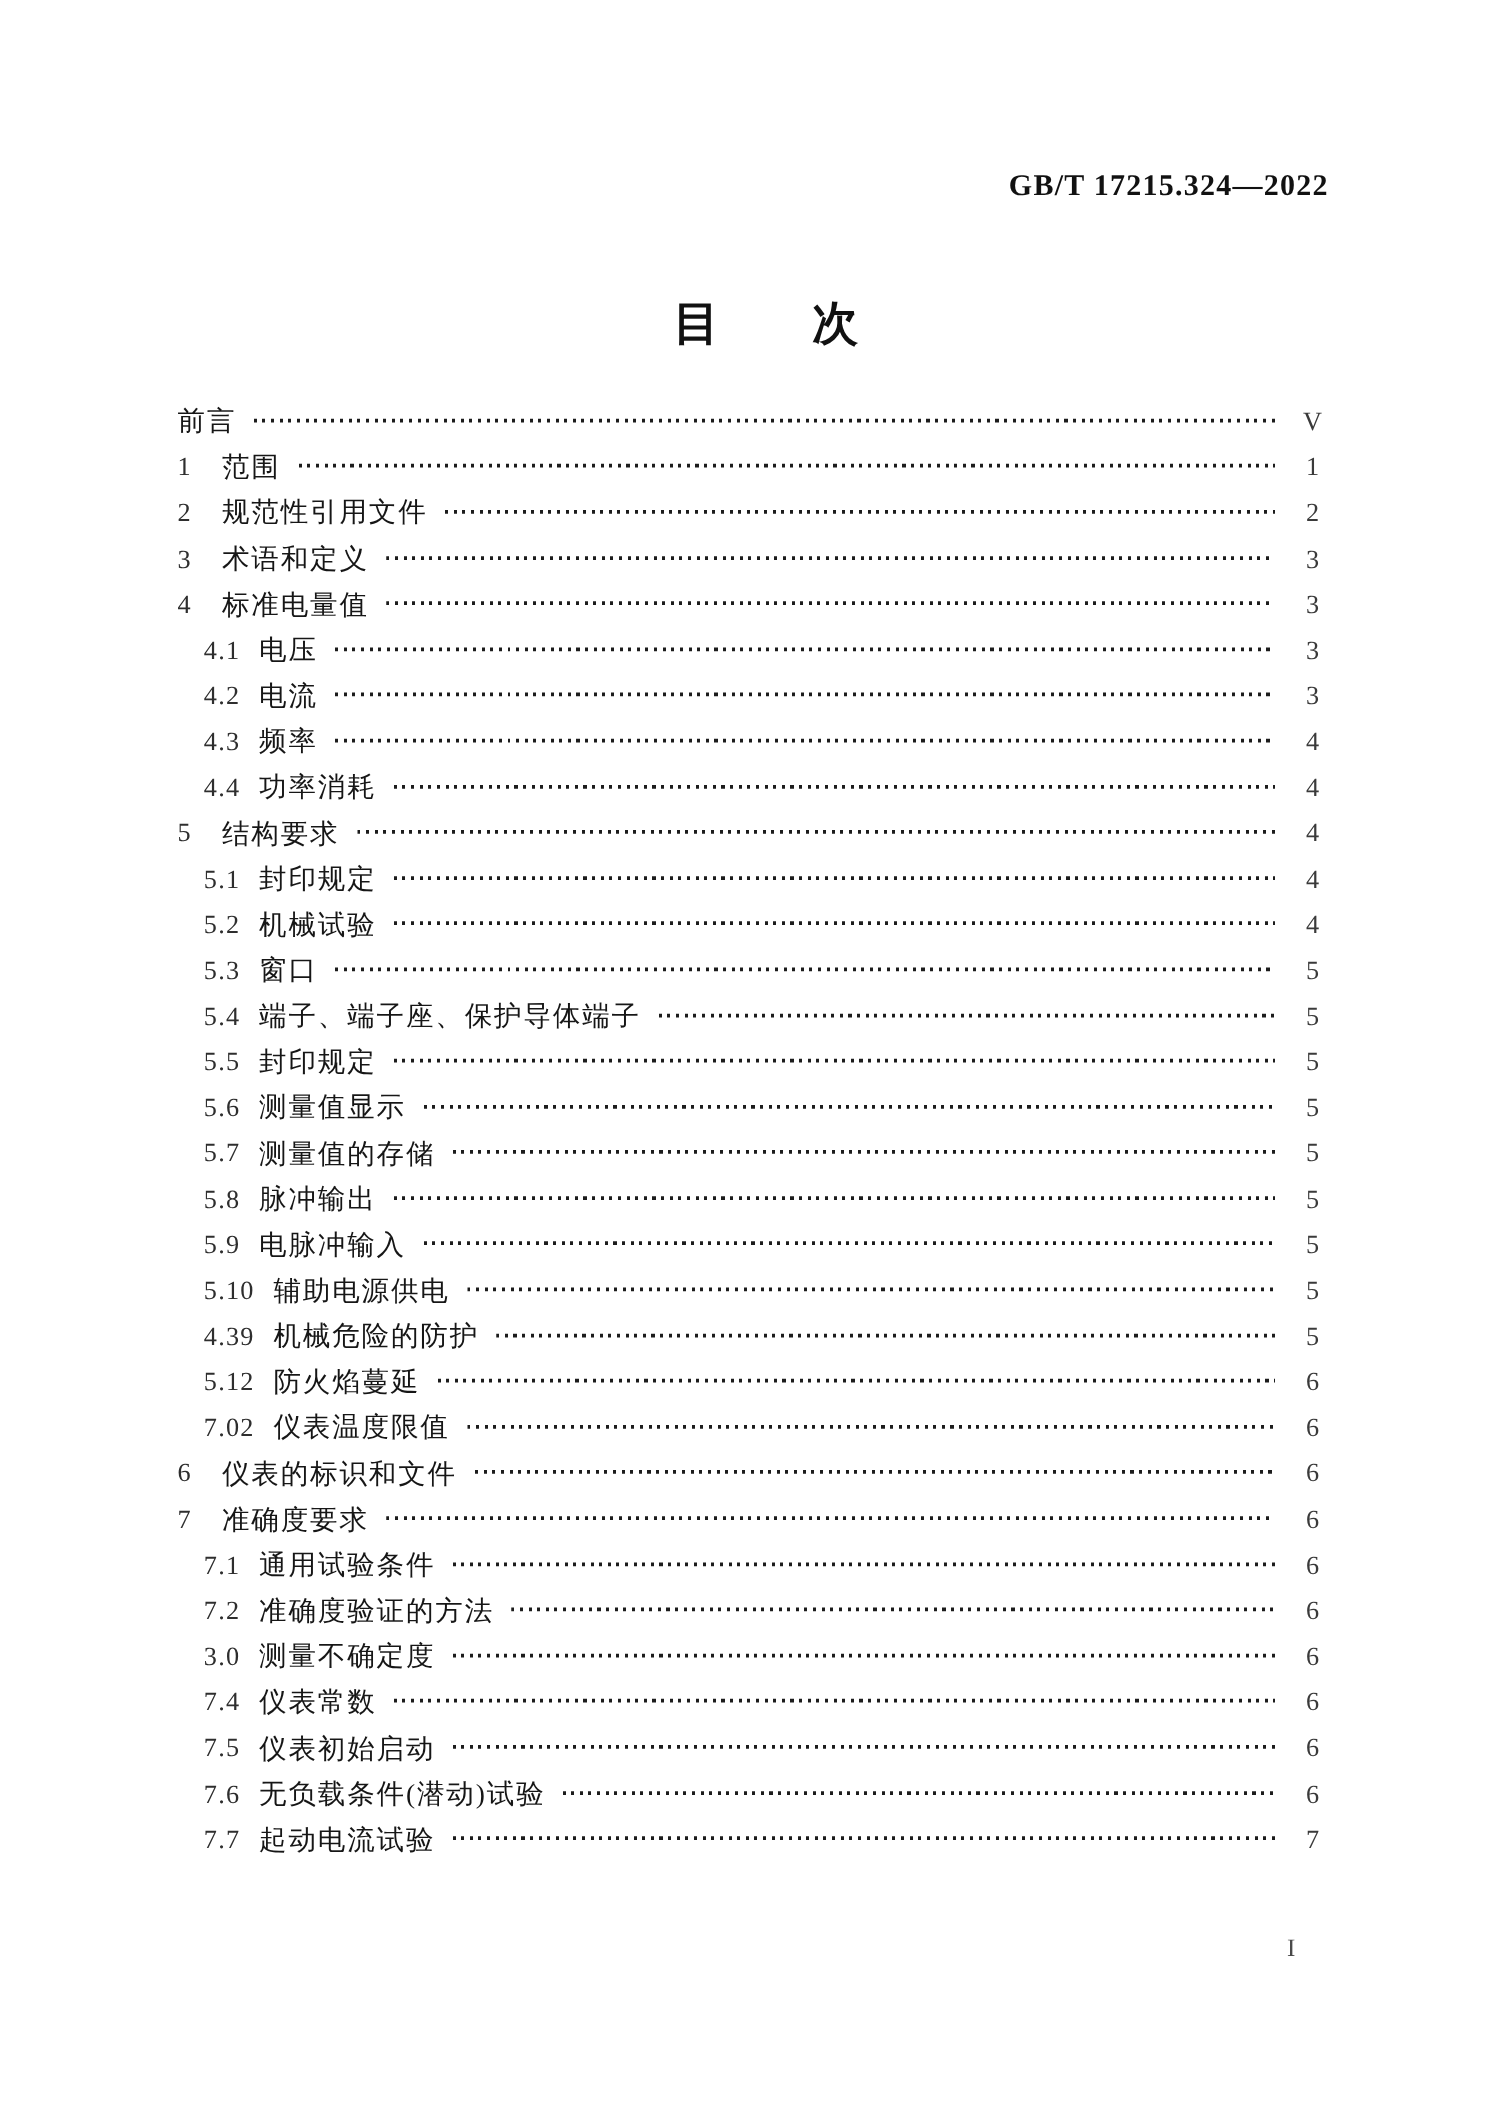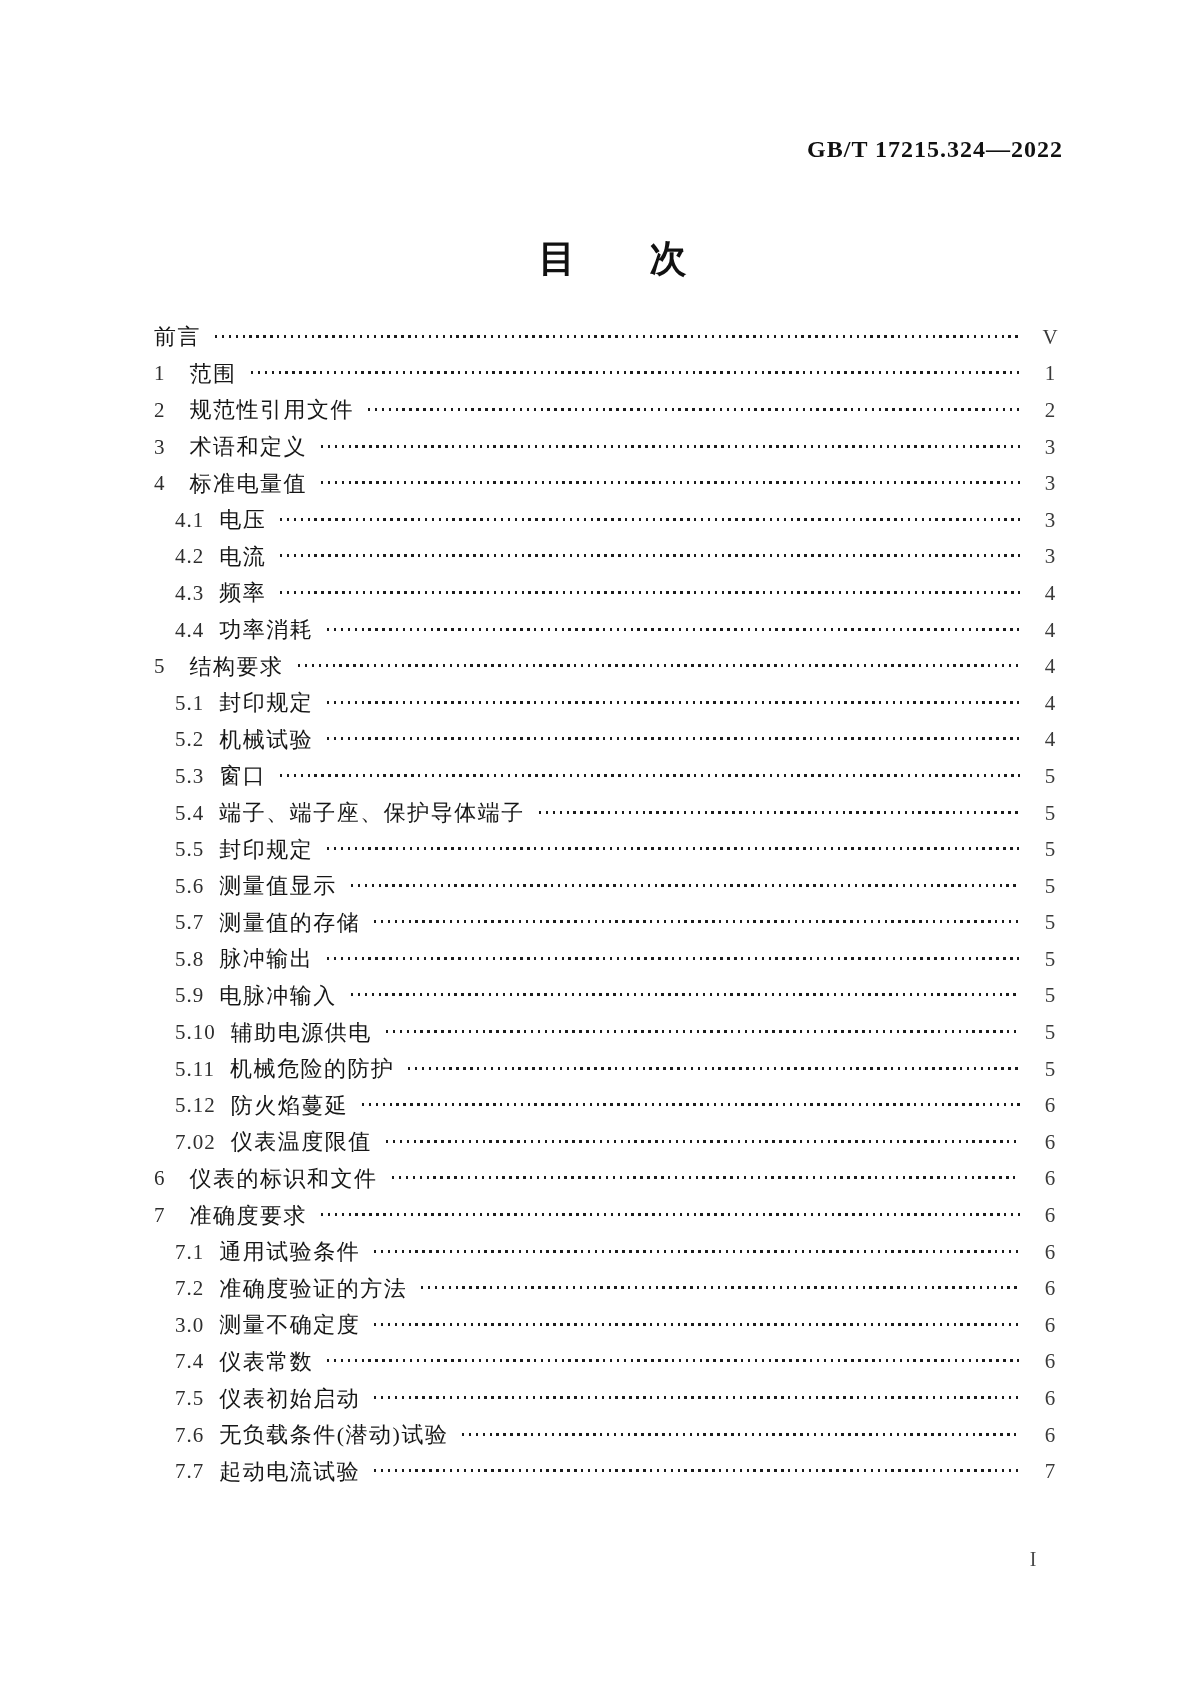--- a/index.html
+++ b/index.html
@@ -39,21 +39,20 @@
     left: 142px;
     top: 319px;
     width: 930px;
   }
   .toc-row {
     display: flex;
     align-items: center;
     height: 36.6px;
     font-size: 22px;
     white-space: nowrap;
-    margin-left: 12px;
   }
   .toc-row.lv2 { padding-left: 21px; justify-content: space-between; }
   .toc-row .num {
     font-size: 21px;
     color: #2e2e2e;
     margin-right: 24px;
     letter-spacing: 1px;
   }
   .toc-row.lv2 .num { margin-right: 15px; }
   .toc-row .label {
@@ -212,21 +211,21 @@
       <span class="leader"></span>
       <span class="pagenum">5</span>
     </div>
       <div class="toc-row lv2">
       <span class="num">5.10</span>
       <span class="label">辅助电源供电</span>
       <span class="leader"></span>
       <span class="pagenum">5</span>
     </div>
       <div class="toc-row lv2">
-      <span class="num">5.11</span>
+      <span class="num">4.39</span>
       <span class="label">机械危险的防护</span>
       <span class="leader"></span>
       <span class="pagenum">5</span>
     </div>
       <div class="toc-row lv2">
       <span class="num">5.12</span>
       <span class="label">防火焰蔓延</span>
       <span class="leader"></span>
       <span class="pagenum">6</span>
     </div>

